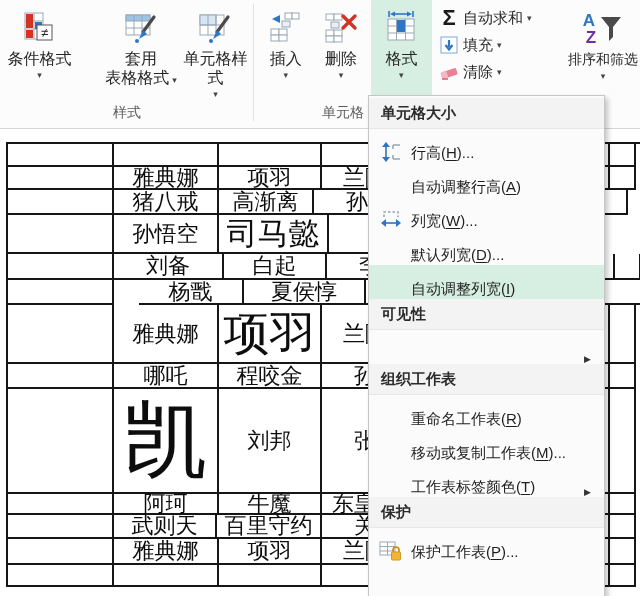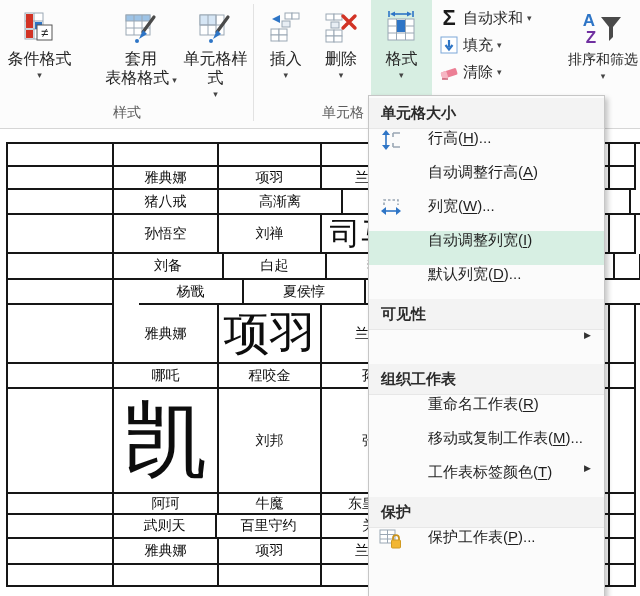--- a/index.html
+++ b/index.html
@@ -53,41 +53,41 @@
     position:absolute;left:6px;top:142px;z-index:1;background:#fff;
     border-top:2px solid #161616;border-left:2px solid #161616;
   }
   .srow{display:flex;}
   .scell{
     box-sizing:border-box;flex:none;
     border-right:2px solid #161616;border-bottom:2px solid #161616;
     display:flex;align-items:center;justify-content:center;overflow:visible;
   }
   .scell span{
-    white-space:nowrap;font-size:14px;color:#0d0d0d;
+    white-space:nowrap;font-size:22px;color:#0d0d0d;
     font-family:Liberation Mono, monospace;
   }
   .scell span.lg{font-size:31px;font-family:"Liberation Serif",serif;}
   .scell span.xl{font-size:46px;font-family:"Liberation Serif",serif;}
   .scell span.xxl{font-size:84px;font-family:"Liberation Serif",serif;line-height:84px;}
   
   .menu{
     position:absolute;left:368px;top:95px;width:237px;height:520px;
     background:#fbfbfb;border:1px solid #c6c6c6;box-sizing:border-box;
     box-shadow:3px 3px 5px rgba(0,0,0,0.22);
     z-index:5;padding-top:2px;
   }
   .menu-header{
     height:30px;display:flex;align-items:center;
     background:#f3f3f3;border-bottom:1px solid #e7e7e7;
     font-size:15px;font-weight:bold;color:#2b2b2b;padding-left:12px;
   }
   .menu-item{
-    height:34px;display:flex;align-items:flex-start;cursor:default;
-    font-size:15px;color:#1f1f1f;padding-left:7px;gap:17px;
+    height:34px;display:flex;align-items:flex-end;cursor:default;
+    font-size:15px;color:#1f1f1f;padding-left:7px;
   }
   .menu-item .micon{width:30px;display:flex;align-items:center;justify-content:center;flex:none;}
   .menu-item .mlabel{margin-left:5px;white-space:nowrap;}
   .menu-item .subarrow{margin-left:auto;margin-right:13px;font-size:9px;color:#333;}
   .menu-item.highlight{background:#d7efe3;}
   u{text-underline-offset:2px;}
 </style>
 </head>
 <body>
 
@@ -280,36 +280,33 @@
         <span>兰陵王</span>
       </div>
       <div class="scell" style="width: 178px; height: 23px;"></div>
       <div class="scell" style="width: 26px; height: 23px;"></div>
     </div>
     <div class="srow">
       <div class="scell" style="width: 106px; height: 25px;"></div>
       <div class="scell" style="width: 105px; height: 25px;">
         <span>猪八戒</span>
       </div>
-      <div class="scell" style="width: 124px; height: 25px; align-items: center;">
+      <div class="scell" style="width: 95px; height: 25px; align-items: center;">
         <span>高渐离</span>
       </div>
       <div class="scell" style="width: 110px; height: 25px;">
         <span>孙膑</span>
       </div>
       <div class="scell" style="width: 178px; height: 25px;"></div>
       <div class="scell" style="width: 26px; height: 25px;"></div>
     </div>
     <div class="srow">
       <div class="scell" style="width: 106px; height: 39px;"></div>
       <div class="scell" style="width: 105px; height: 39px;">
         <span>孙悟空</span>
-      </div>
-      <div class="scell" style="width: 103px; height: 39px;">
-        <span>刘禅</span>
       </div>
       <div class="scell" style="width: 110px; height: 39px;">
         <span class="lg">司马懿</span>
       </div>
       <div class="scell" style="width: 178px; height: 39px;"></div>
       <div class="scell" style="width: 26px; height: 39px;"></div>
     </div>
     <div class="srow">
       <div class="scell" style="width: 106px; height: 26px;"></div>
       <div class="scell" style="width: 110px; height: 26px;">
@@ -453,27 +450,27 @@
       <span class="micon">
         <svg width="22" height="22" viewBox="0 0 22 22">
           <path d="M4 8 V3 h14 V8" stroke="#9aa7b4" stroke-width="1.6" fill="none" stroke-dasharray="2.5 2"></path>
           <path d="M1 14 L6 10 v8 Z" fill="#2e75c6"></path>
           <path d="M21 14 L16 10 v8 Z" fill="#2e75c6"></path>
           <line x1="5" y1="14" x2="17" y2="14" stroke="#2e75c6" stroke-width="1.6"></line>
         </svg>
       </span>
       <span class="mlabel">列宽(<u>W</u>)...</span>
     </div>
+    <div class="menu-item">
+      <span class="micon"></span>
+      <span class="mlabel">默认列宽(<u>D</u>)...</span>
+    </div>
     <div class="menu-item highlight">
       <span class="micon"></span>
       <span class="mlabel">自动调整列宽(<u>I</u>)</span>
-    </div>
-    <div class="menu-item">
-      <span class="micon"></span>
-      <span class="mlabel">默认列宽(<u>D</u>)...</span>
     </div>
     <div class="menu-header">可见性</div>
     <div class="menu-item">
       <span class="micon"></span>
       <span class="subarrow">▶</span>
     </div>
     <div class="menu-header">组织工作表</div>
     <div class="menu-item">
       <span class="micon"></span>
       <span class="mlabel">重命名工作表(<u>R</u>)</span>

